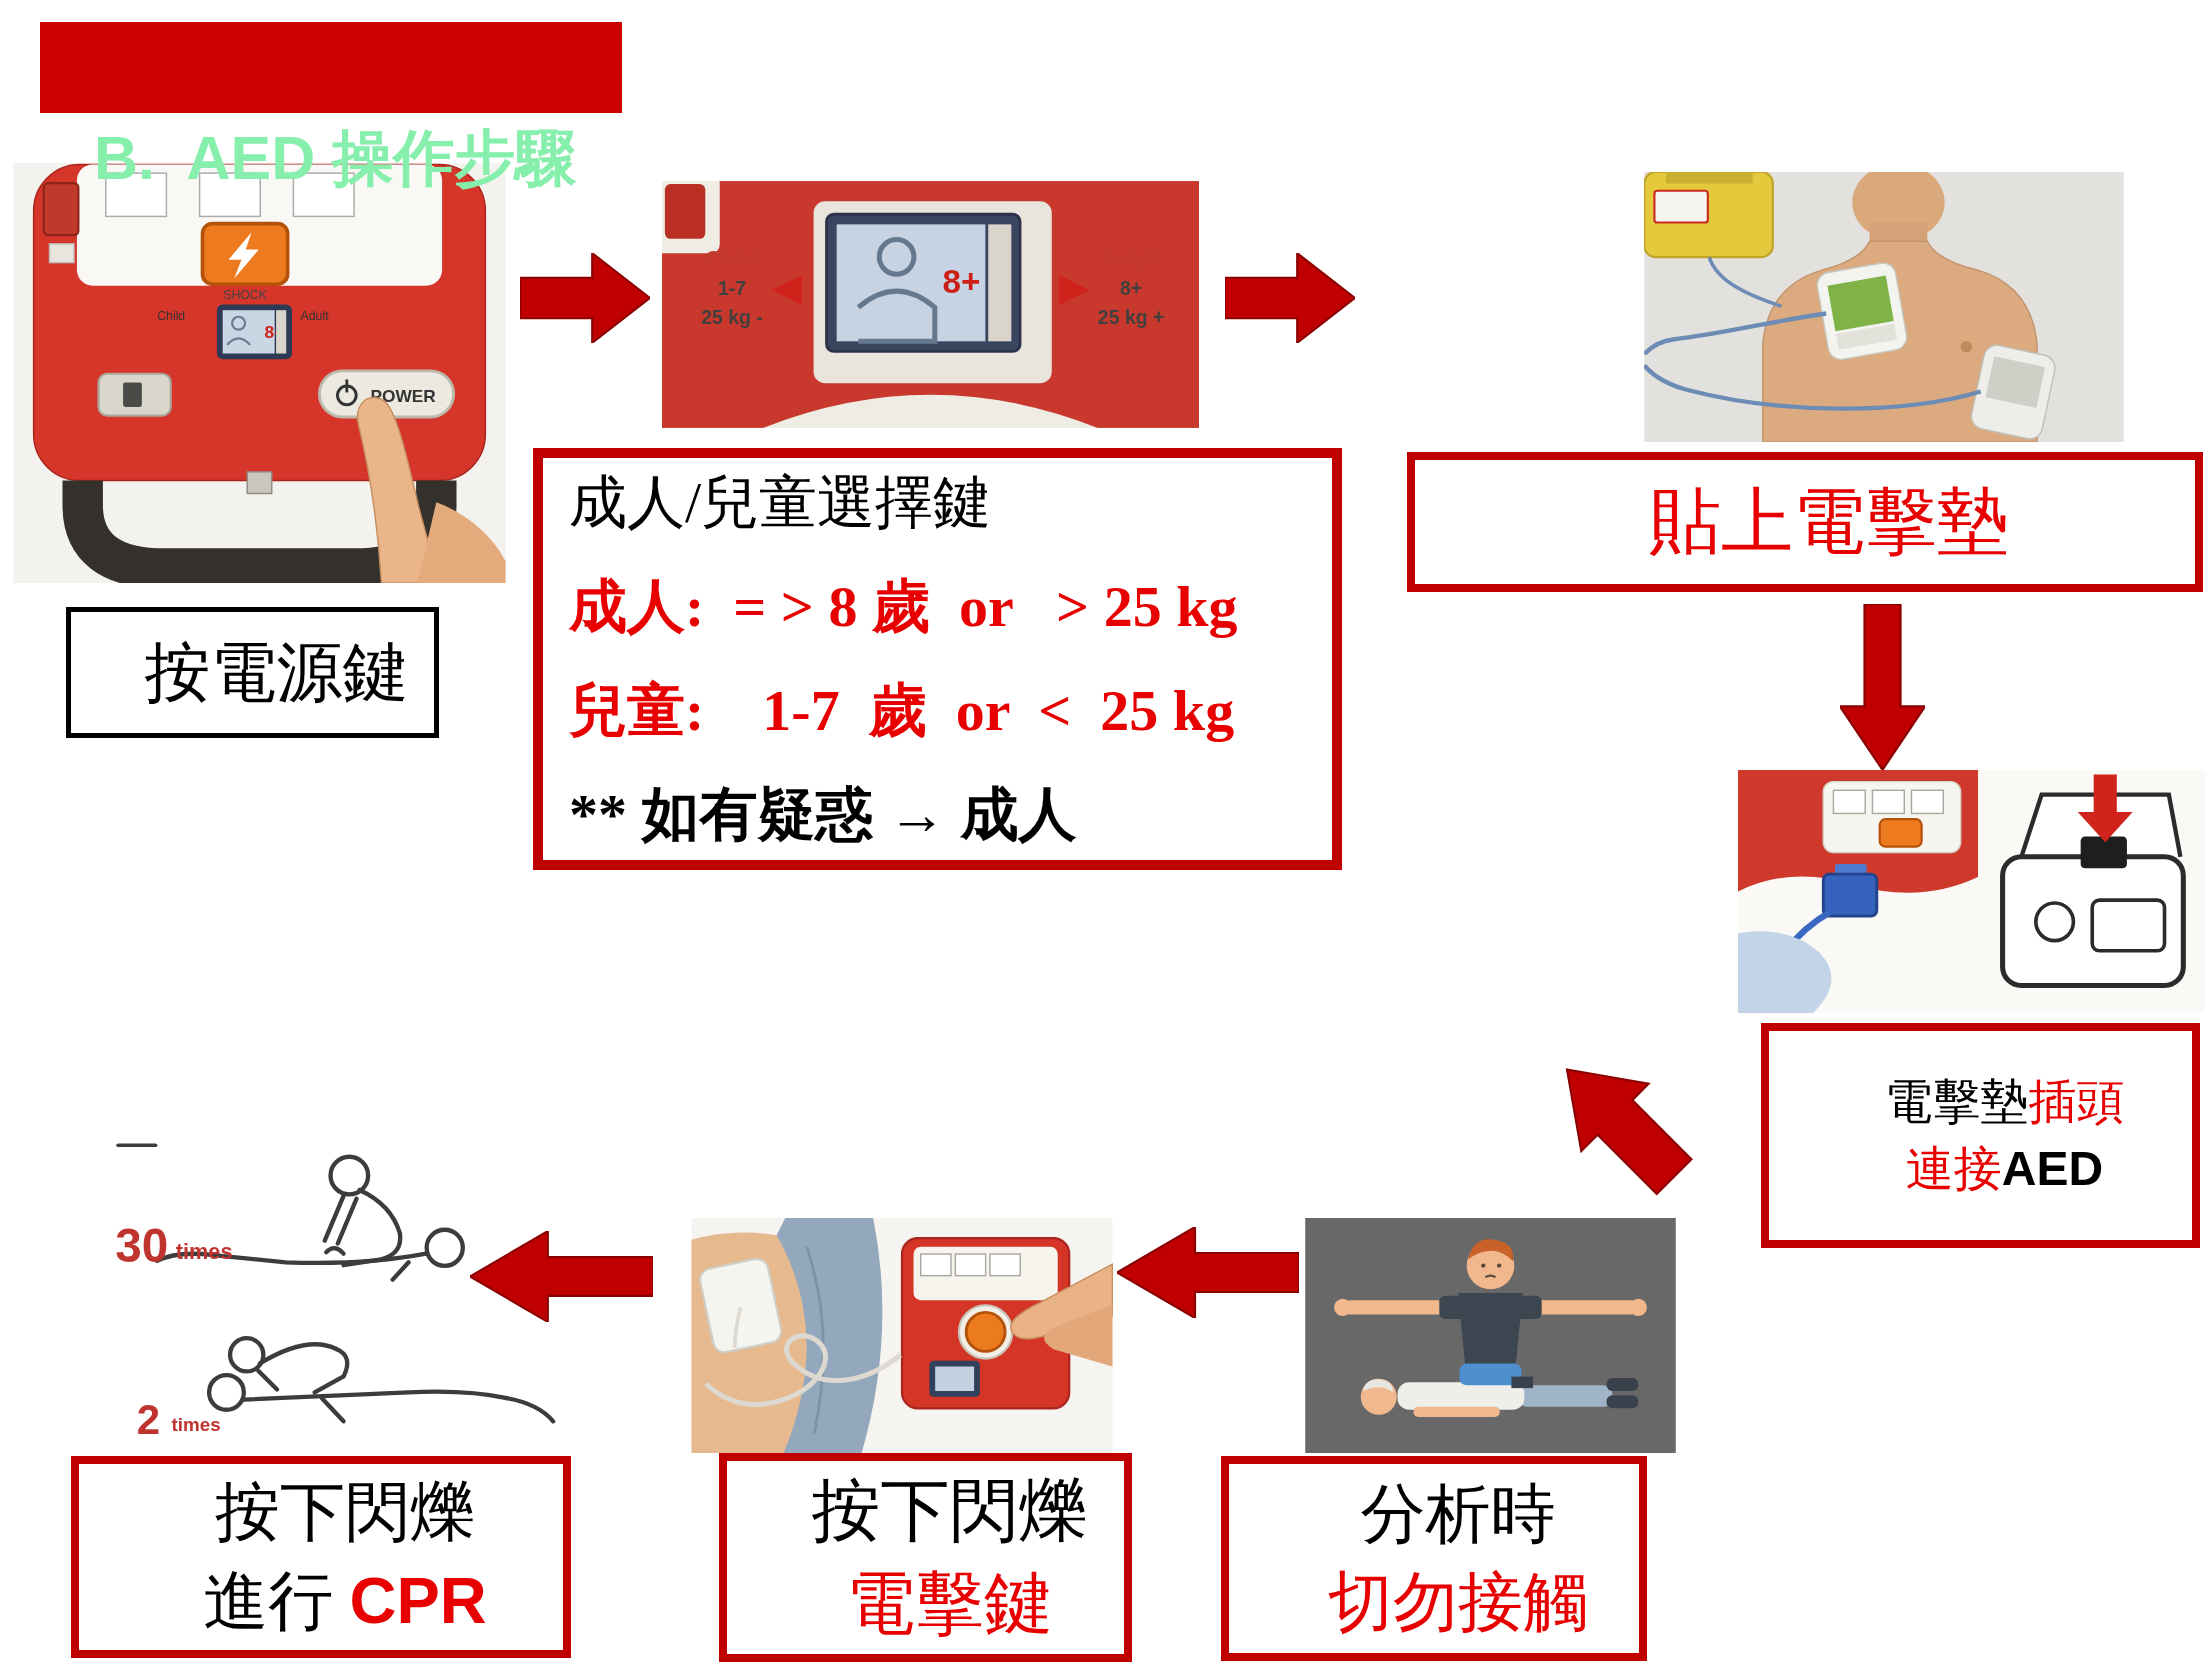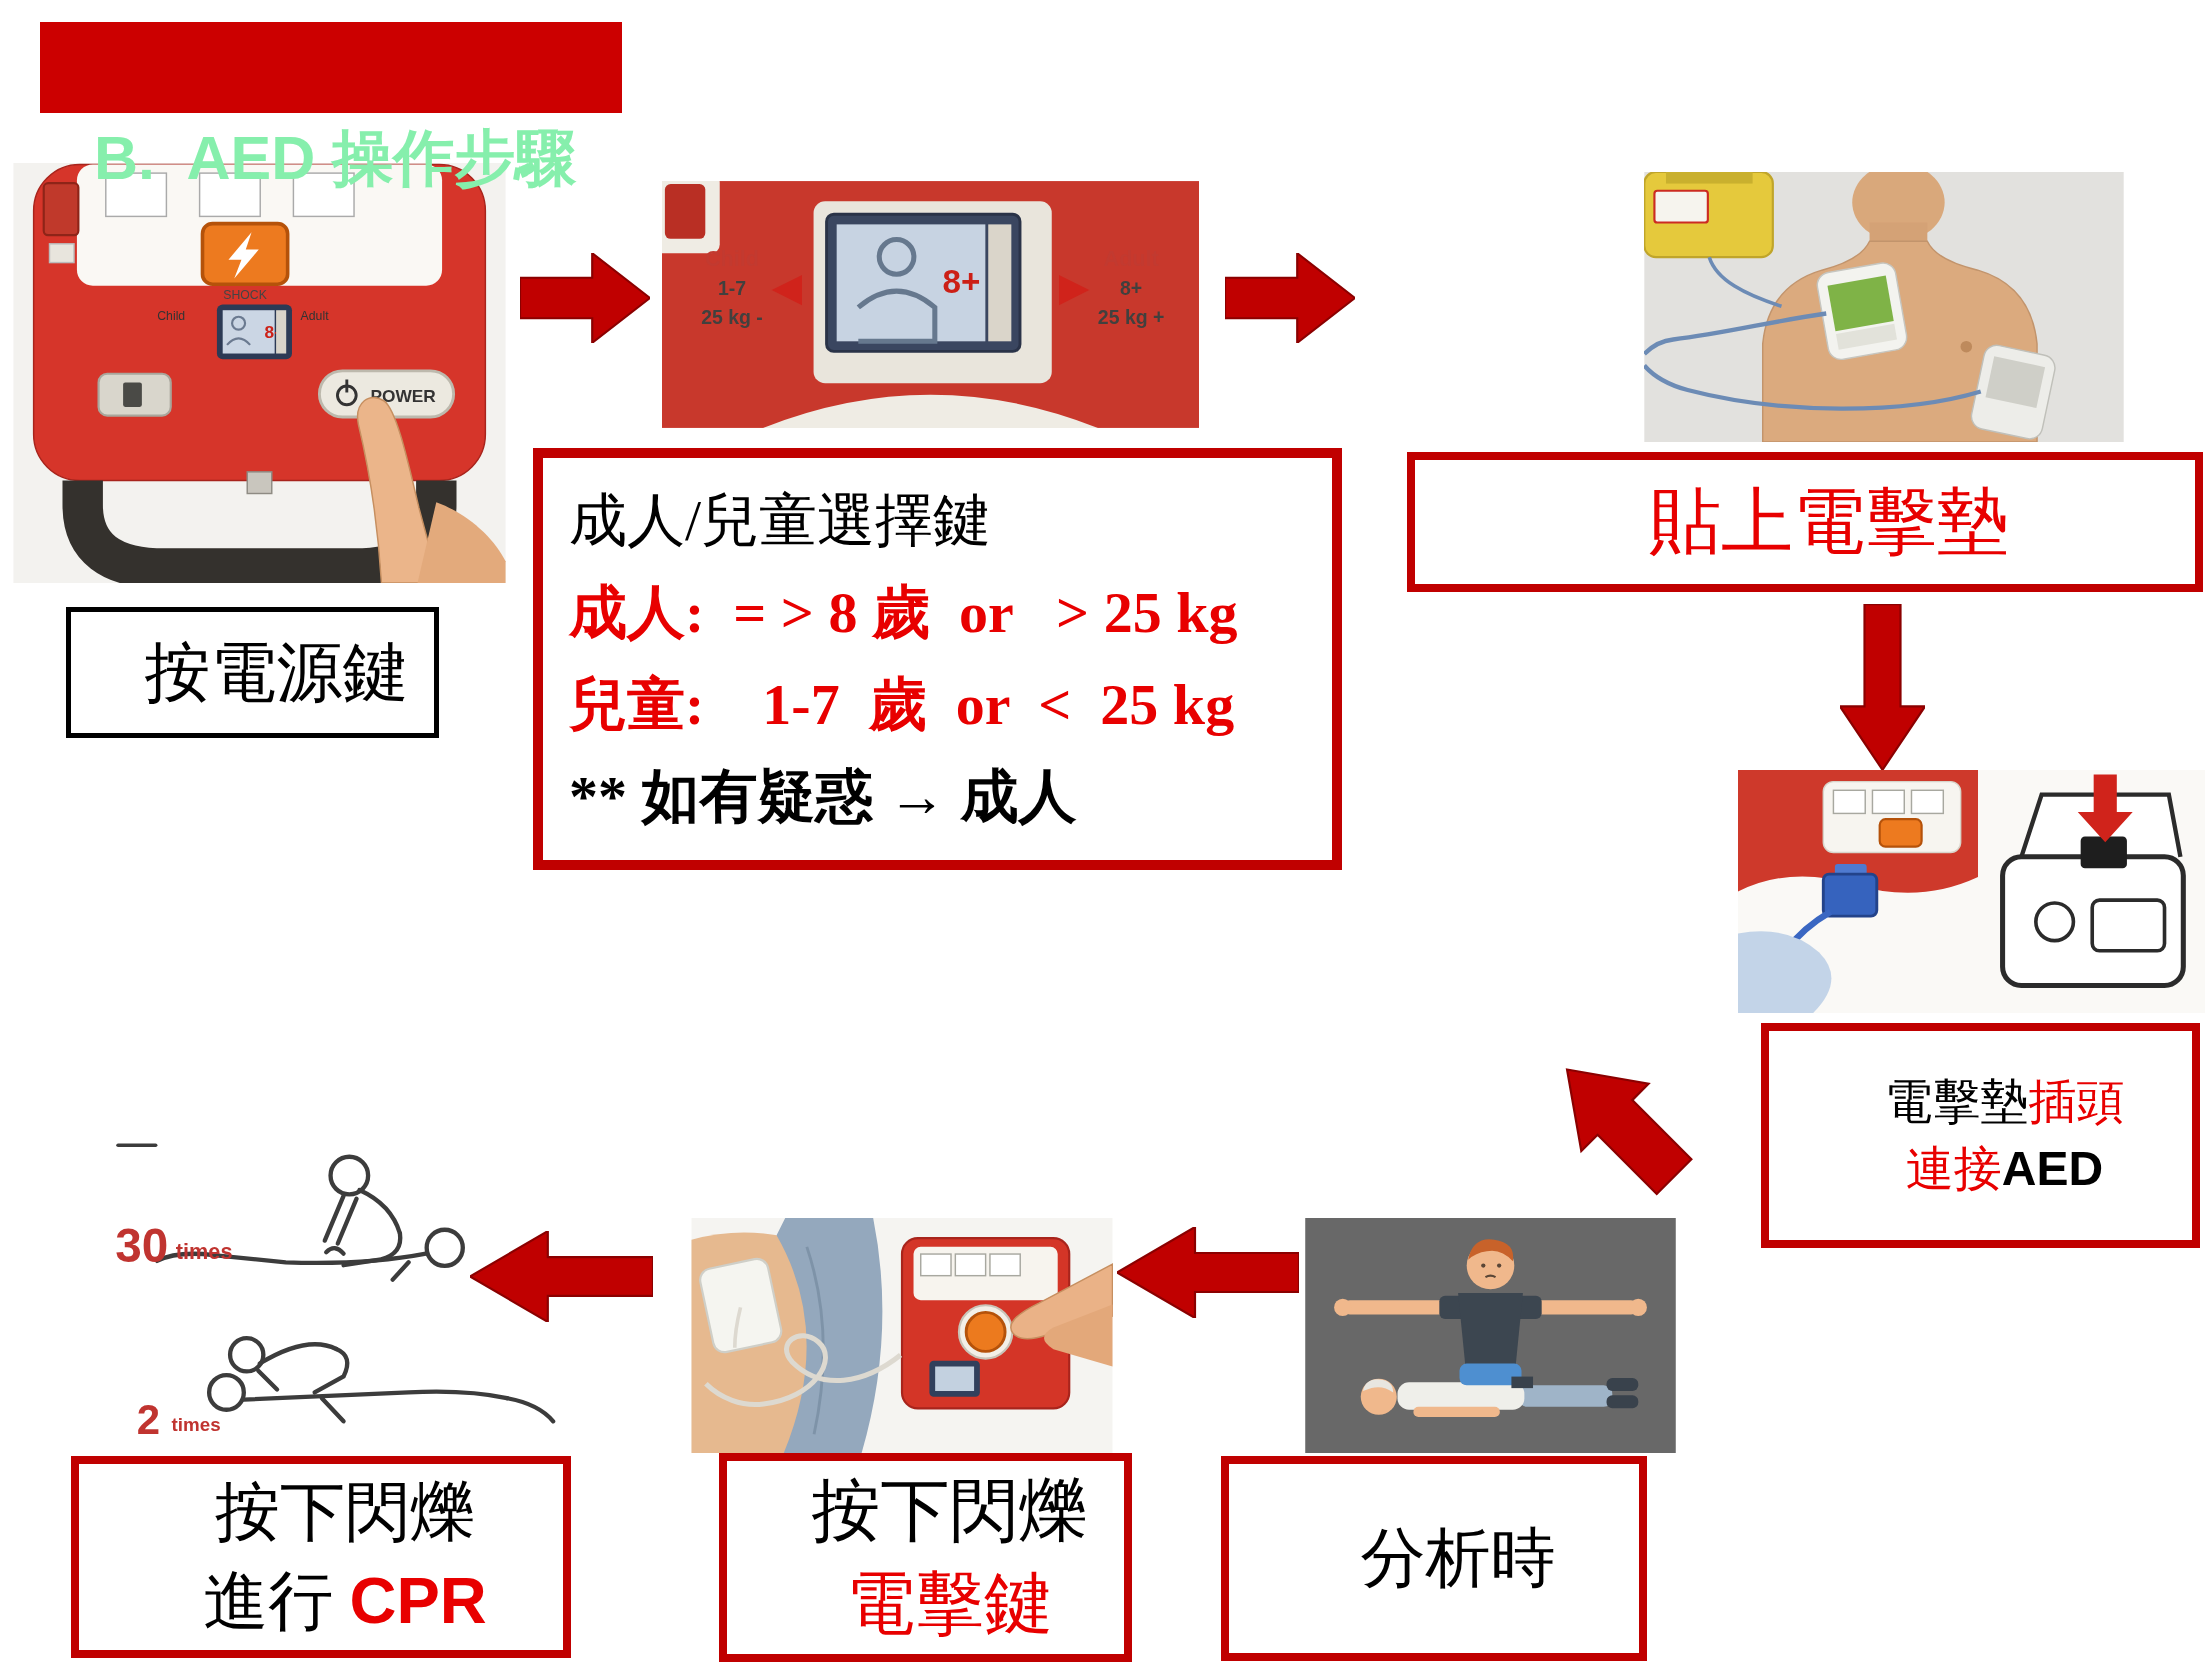--- a/index.html
+++ b/index.html
@@ -56,21 +56,21 @@
   #box-connector{ left: 1761px; top: 1023px; width: 439px; height: 225px; font-size: 48px; line-height: 1.38; }
   #box-cpr      { left: 71px;  top: 1456px; width: 500px;  height: 202px; font-size: 65px; line-height: 1.34; }
   #box-shock    { left: 719px; top: 1453px; width: 413px;  height: 209px; font-size: 69px; line-height: 1.34; }
   #box-analysis { left: 1221px; top: 1456px; width: 426px; height: 205px; font-size: 65px; line-height: 1.34; }
 
   
   .sel-box {
     left: 533px; top: 448px; width: 809px; height: 422px;
     background: #ffffff;
     border: 10px solid var(--border-red, #C00000);
-    padding: 26px 26px;
+    padding: 8px 26px;
     display: flex;
     flex-direction: column;
     justify-content: space-between;
     z-index: 2;
   }
   .sel-line { font-size: 58px; line-height: 1.28; white-space: pre; }
   .bold { font-weight: bold; }
 </style>
 </head>
 <body>
@@ -375,14 +375,17 @@
   </div>
   <div>
     <span class="red">電擊鍵</span>
   </div>
 </div>
 
 <div class="abs cap-box red-border" id="box-analysis">
   <div>
     <span class="black">分析時</span>
   </div>
+  <div>
+    <span class="red">切勿接觸</span>
+  </div>
 </div>
 
 
 </body></html>

